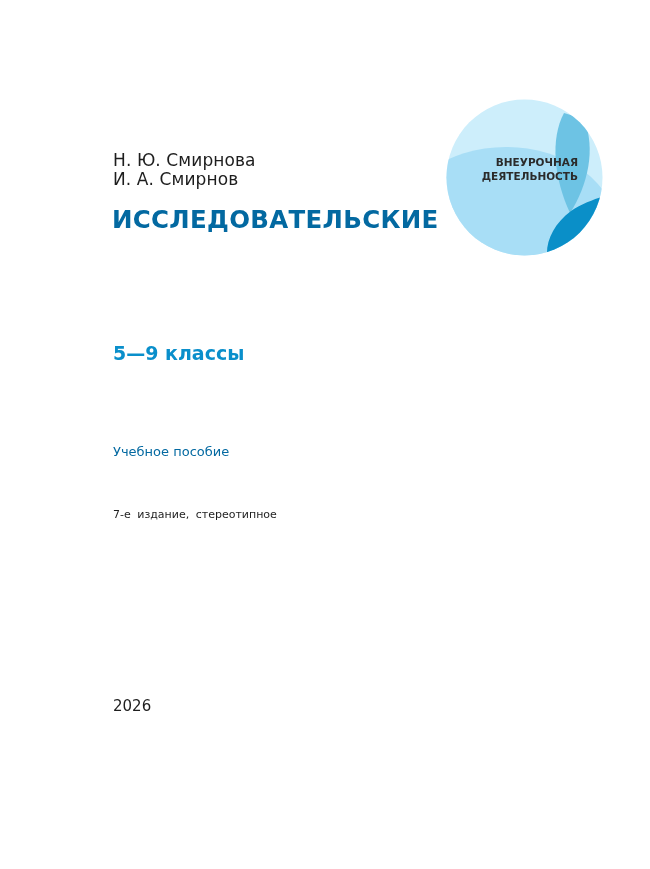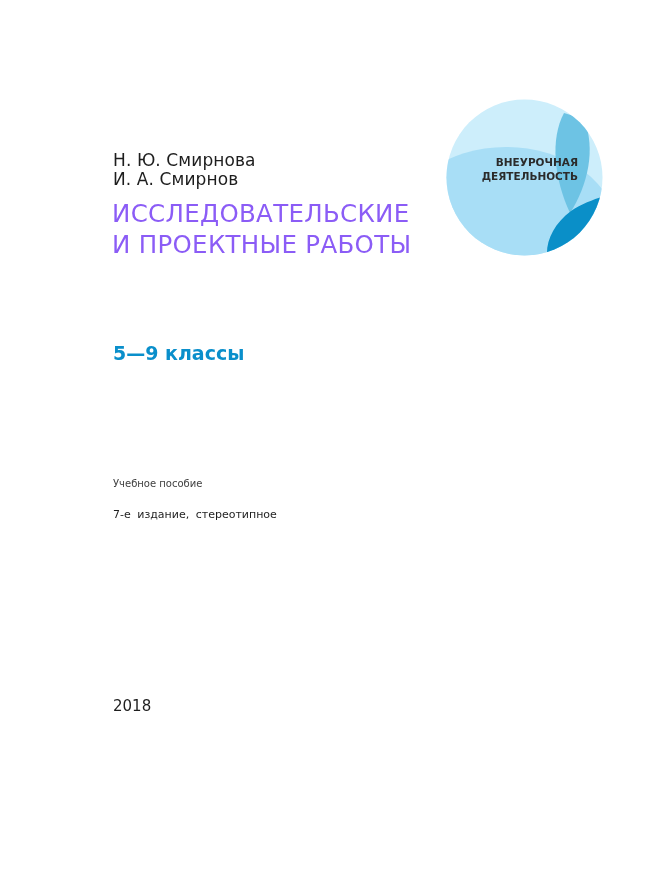--- a/index.html
+++ b/index.html
@@ -22,49 +22,48 @@
       top: 151px;
       font-size: 17px;
       line-height: 19px;
       color: #1e1e1e;
       letter-spacing: 0.1px;
     }
     .authors div { white-space: nowrap; }
 
     .title {
       left: 112px;
-      top: 198px;
+      top: 204px;
       font-family: "DejaVu Sans", sans-serif;
-      font-weight: normal;
+      font-weight: bold;
       font-size: 24.5px;
       line-height: 31px;
-      color: #8b5cf6;
+      color: #0369a1;
       letter-spacing: 0.3px;
       white-space: nowrap;
     }
     .title div { transform: scaleY(1.02); transform-origin: left center; }
 
     .grades {
       left: 113px;
       top: 339px;
       font-weight: bold;
       font-size: 19px;
       line-height: 28px;
       color: #0a8fcb;
       white-space: nowrap;
     }
 
     .subtitle {
       left: 113px;
       top: 443px;
-      font-size: 10px;
+      font-size: 13px;
       line-height: 18px;
-      color: #404040;
+      color: #0369a1;
       white-space: nowrap;
-      margin-top: 32px;
     }
 
     .edition {
       left: 113px;
       top: 500px;
       font-size: 11px;
       line-height: 14px;
       color: #1e1e1e;
       word-spacing: 3px;
       white-space: nowrap;
@@ -129,24 +128,23 @@
     </g>
   </svg>
   <div class="badge-text">
     <div>ВНЕУРОЧНАЯ</div>
     <div>ДЕЯТЕЛЬНОСТЬ</div>
   </div>
 </div>
 
 <div class="abs title">
   <div>ИССЛЕДОВАТЕЛЬСКИЕ</div>
-  <div>И ПРОЕКТНЫЕ РАБОТЫ</div>
 </div>
 
 <div class="abs grades">5—9 классы</div>
 
 <div class="abs subtitle">Учебное пособие</div>
 
 <div class="abs edition">7-е издание, стереотипное</div>
 
 <div class="abs publisher">
-  <div class="year">2018</div>
+  <div class="year">2026</div>
 </div>
 
 </body></html>

